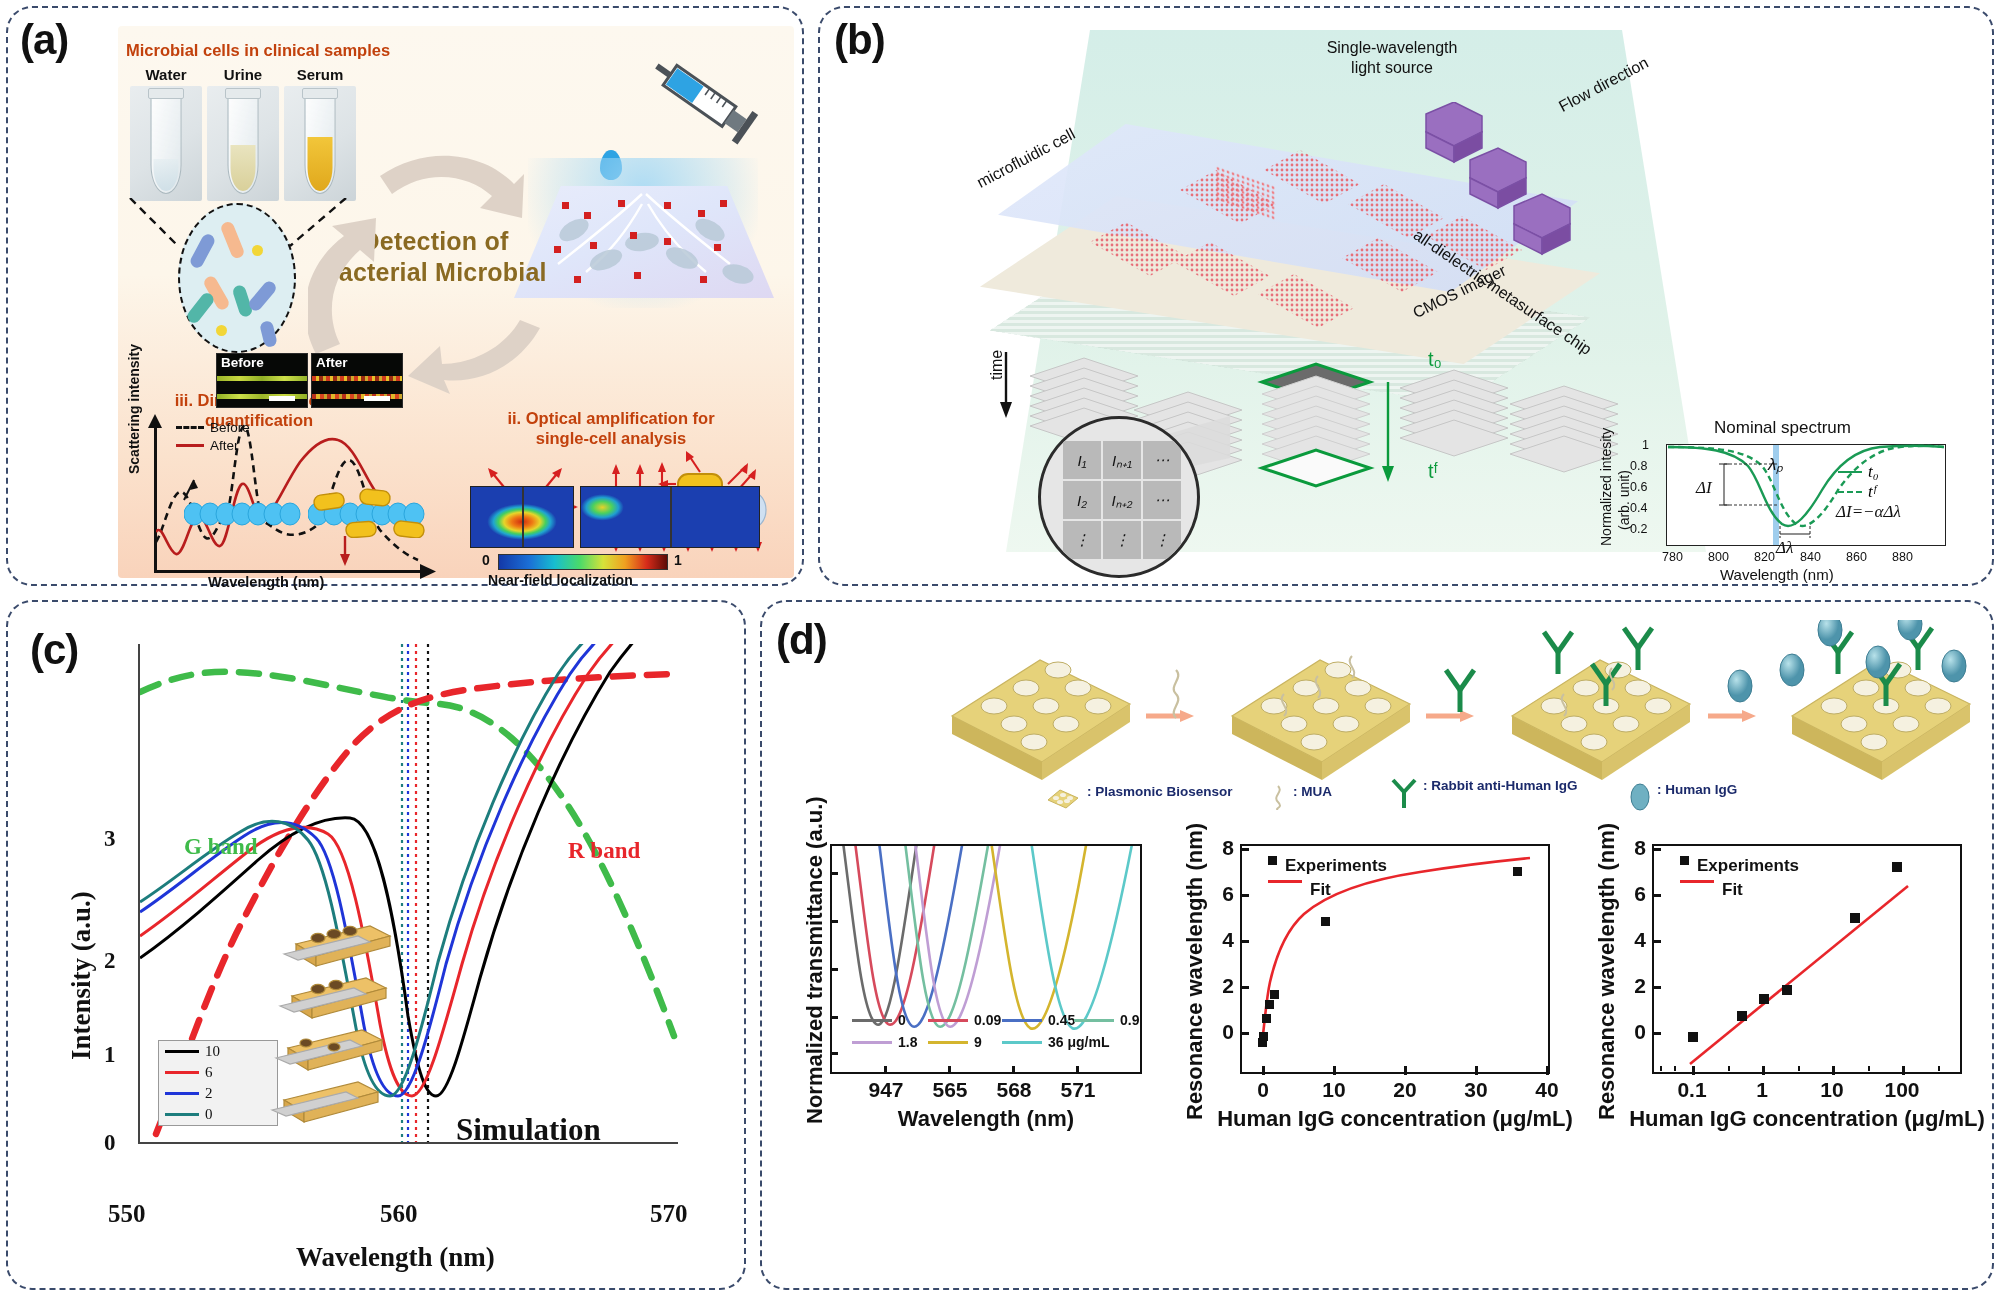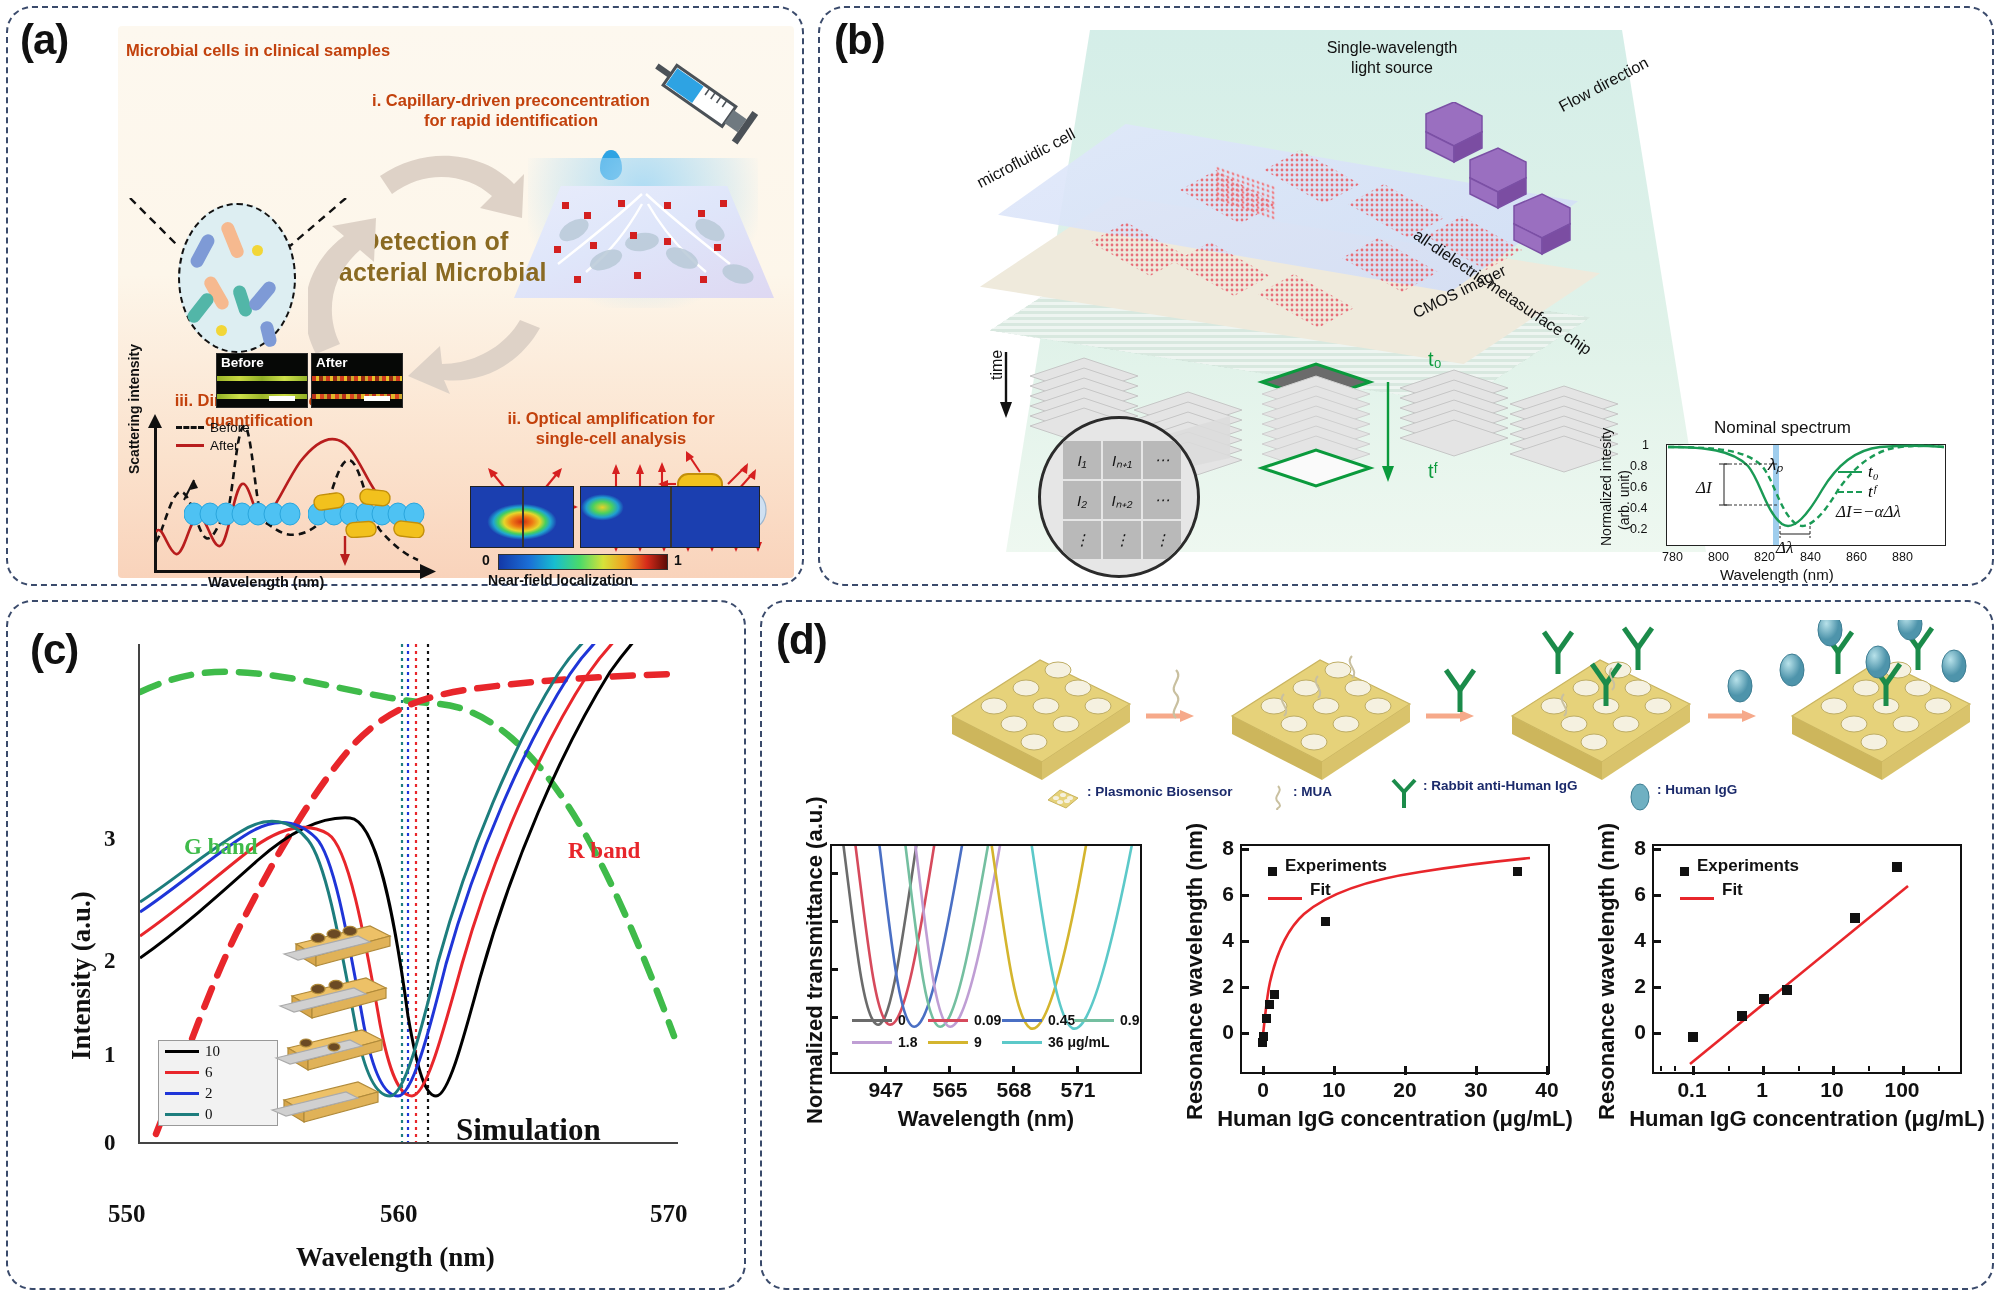--- a/index.html
+++ b/index.html
@@ -123,57 +123,82 @@
   
   #panel-d { left:760px; top:600px; width:1234px; height:690px; }
   .d-legend { position:absolute; display:flex; gap:5px; font-size:13.5px; font-weight:bold; color:#1b2a6b; }
   .d-plot { position:absolute; }
   .d-frame { position:absolute; border:2.5px solid #111; background:#fff; }
   .d-tick { position:absolute; background:#111; }
   .d-xt { position:absolute; font-size:21px; font-weight:bold; color:#111; text-align:center; }
   .d-yt { position:absolute; font-size:21px; font-weight:bold; color:#111; text-align:right; }
   .d-xlab { position:absolute; font-size:22px; font-weight:bold; color:#111; text-align:center; }
   .d-ylab { position:absolute; font-size:22px; font-weight:bold; color:#111; transform:rotate(-90deg); transform-origin:left top; white-space:nowrap; }
-  .d-leg-item { position:absolute; display:flex; align-items:flex-end; gap:8px; font-size:17px; font-weight:bold; color:#111; }
+  .d-leg-item { position:absolute; display:flex; align-items:flex-start; gap:8px; font-size:17px; font-weight:bold; color:#111; }
   .sq-marker { width:9px; height:9px; background:#111; }
   .fit-line-sw { width:34px; height:3px; background:#e8262b; }
 
   .slegend { position:absolute; display:flex; align-items:center; font-weight:bold; font-size:14px; color:#111; gap:6px; }
   .slegend .ln { width:40px; height:3px; }
 </style>
 </head>
 <body>
 
 <div class="panel" id="panel-a">
   <div id="panel-a-bg"></div>
   <div class="panel-letter" style="left:12px; top:8px;">(a)</div>
 
   <div class="a-title" style="left:118px; top:32px;">Microbial cells in clinical samples</div>
 
+  <div class="tube-row" style="left:122px; top:58px;">
+    <div class="tube-cell">
+      <div class="tube-label">Water</div>
+      <div class="tube-img">
+        <div class="tube-body">
+            <div class="tube-fill fill-water"></div>
+          </div>
+        <div class="tube-cap"></div>
+      </div>
+    </div>
+    <div class="tube-cell">
+      <div class="tube-label">Urine</div>
+      <div class="tube-img">
+        <div class="tube-body">
+            <div class="tube-fill fill-urine"></div>
+          </div>
+        <div class="tube-cap"></div>
+      </div>
+    </div>
+    <div class="tube-cell">
+      <div class="tube-label">Serum</div>
+      <div class="tube-img">
+        <div class="tube-body">
+            <div class="tube-fill fill-serum"></div>
+          </div>
+        <div class="tube-cap"></div>
+      </div>
+    </div>
+  </div>
 
   <svg style="position:absolute;left:110px;top:190px;width:240px;height:50px">
     <line x1="12" y1="0" x2="60" y2="48" stroke="#111" stroke-width="2.4" stroke-dasharray="8,6"></line>
     <line x1="228" y1="0" x2="172" y2="48" stroke="#111" stroke-width="2.4" stroke-dasharray="8,6"></line>
   </svg>
   <div class="cell-ellipse" style="left:170px; top:195px; width:118px; height:150px;">
     <span class="bac" style="left:16px;top:28px;width:13px;height:36px;background:#7e9ad6;transform:rotate(28deg);border-radius:7px;"></span>
     <span class="bac" style="left:46px;top:16px;width:13px;height:38px;background:#f6b98f;transform:rotate(-22deg);border-radius:7px;"></span>
     <span class="bac" style="left:72px;top:40px;width:11px;height:11px;background:#f2d637;"></span>
     <span class="bac" style="left:30px;top:70px;width:13px;height:36px;background:#f6b98f;transform:rotate(-30deg);border-radius:7px;"></span>
     <span class="bac" style="left:14px;top:86px;width:13px;height:34px;background:#52b6a8;transform:rotate(38deg);border-radius:7px;"></span>
     <span class="bac" style="left:56px;top:80px;width:13px;height:32px;background:#52b6a8;transform:rotate(-18deg);border-radius:7px;"></span>
     <span class="bac" style="left:76px;top:74px;width:13px;height:34px;background:#7e9ad6;transform:rotate(40deg);border-radius:7px;"></span>
     <span class="bac" style="left:36px;top:120px;width:11px;height:11px;background:#f2d637;"></span>
     <span class="bac" style="left:82px;top:116px;width:13px;height:26px;background:#7e9ad6;transform:rotate(-14deg);border-radius:7px;"></span>
   </div>
 
-  <div class="a-title" style="left:358px; top:82px; width:290px; text-align:center;">
-    <span>i. Capillary-driven preconcentration</span><br>
-    <span>for rapid identification</span>
-  </div>
 
   <svg style="position:absolute;left:636px;top:55px;width:130px;height:85px">
     <g transform="rotate(35 65 42)">
       <rect x="16" y="28" width="72" height="24" fill="#ffffff" stroke="#4b5157" stroke-width="3"></rect>
       <rect x="18" y="30" width="32" height="20" fill="#2ea3e3"></rect>
       <rect x="88" y="32" width="16" height="16" fill="#6f7980"></rect>
       <rect x="104" y="22" width="7" height="36" fill="#4b5157"></rect>
       <rect x="0" y="37" width="17" height="6" fill="#4b5157"></rect>
       <g stroke="#4b5157" stroke-width="1.6">
         <line x1="56" y1="28" x2="56" y2="36"></line>

